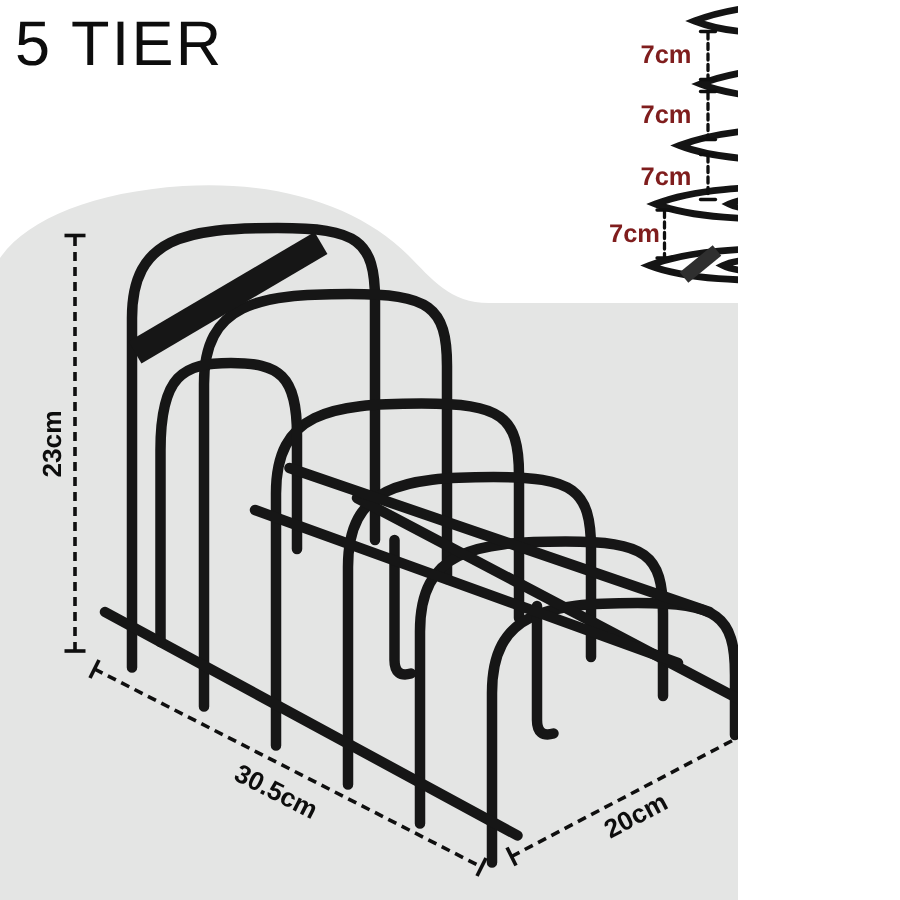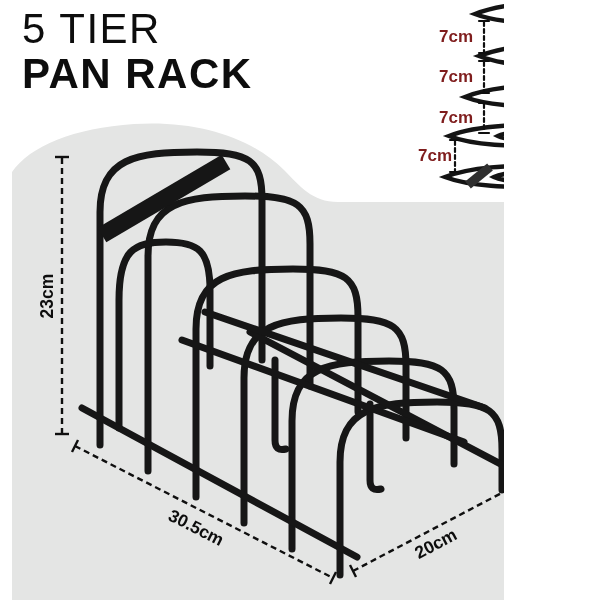--- a/index.html
+++ b/index.html
@@ -1,18 +1,18 @@
 <!DOCTYPE html>
 <html><head>
 <meta charset="utf-8">
 <style>
   html,body{margin:0;padding:0;background:#ffffff;}
   .page{
     position:relative;width:492px;height:600px;overflow:hidden;
-    background:#ffffff;font-family:"Liberation Sans",sans-serif;margin-left:12px;
+    background:#ffffff;font-family:"Liberation Sans",sans-serif;
   }
   .art{position:absolute;left:0;top:0;width:600px;height:600px;}
   .title-block{position:absolute;left:10px;top:6px;color:#0d0d0d;line-height:1.08;}
   .title-line1{font-size:42px;font-weight:500;letter-spacing:1.5px;}
   .title-line2{font-size:42px;font-weight:800;letter-spacing:1.5px;}
   .dim-label{
     position:absolute;font-size:17.5px;font-weight:700;color:#0d0d0d;
     white-space:nowrap;transform-origin:center center;
   }
   .gap-label{
@@ -112,21 +112,20 @@
       <g>
         <path d="M341,571 L501,487" stroke-dasharray="6 4"></path>
         <path d="M338,565 L344,577"></path>
           <path d="M498,481 L504,493"></path>
       </g>
     </g>
   </svg>
 
   <div class="title-block">
     <div class="title-line1">5 TIER</div>
-    <div class="title-line2">PAN RACK</div>
   </div>
 
   <div class="gap-label" style="left:444px;top:37px;">7cm</div>
   <div class="gap-label" style="left:444px;top:77px;">7cm</div>
   <div class="gap-label" style="left:444px;top:118px;">7cm</div>
   <div class="gap-label" style="left:423px;top:156px;">7cm</div>
 
   <div class="dim-label" style="left:35px;top:296px;transform:translate(-50%,-50%) rotate(-90deg);">23cm</div>
   <div class="dim-label" style="left:184px;top:528px;transform:translate(-50%,-50%) rotate(27deg);">30.5cm</div>
   <div class="dim-label" style="left:424px;top:544px;transform:translate(-50%,-50%) rotate(-28deg);">20cm</div>

